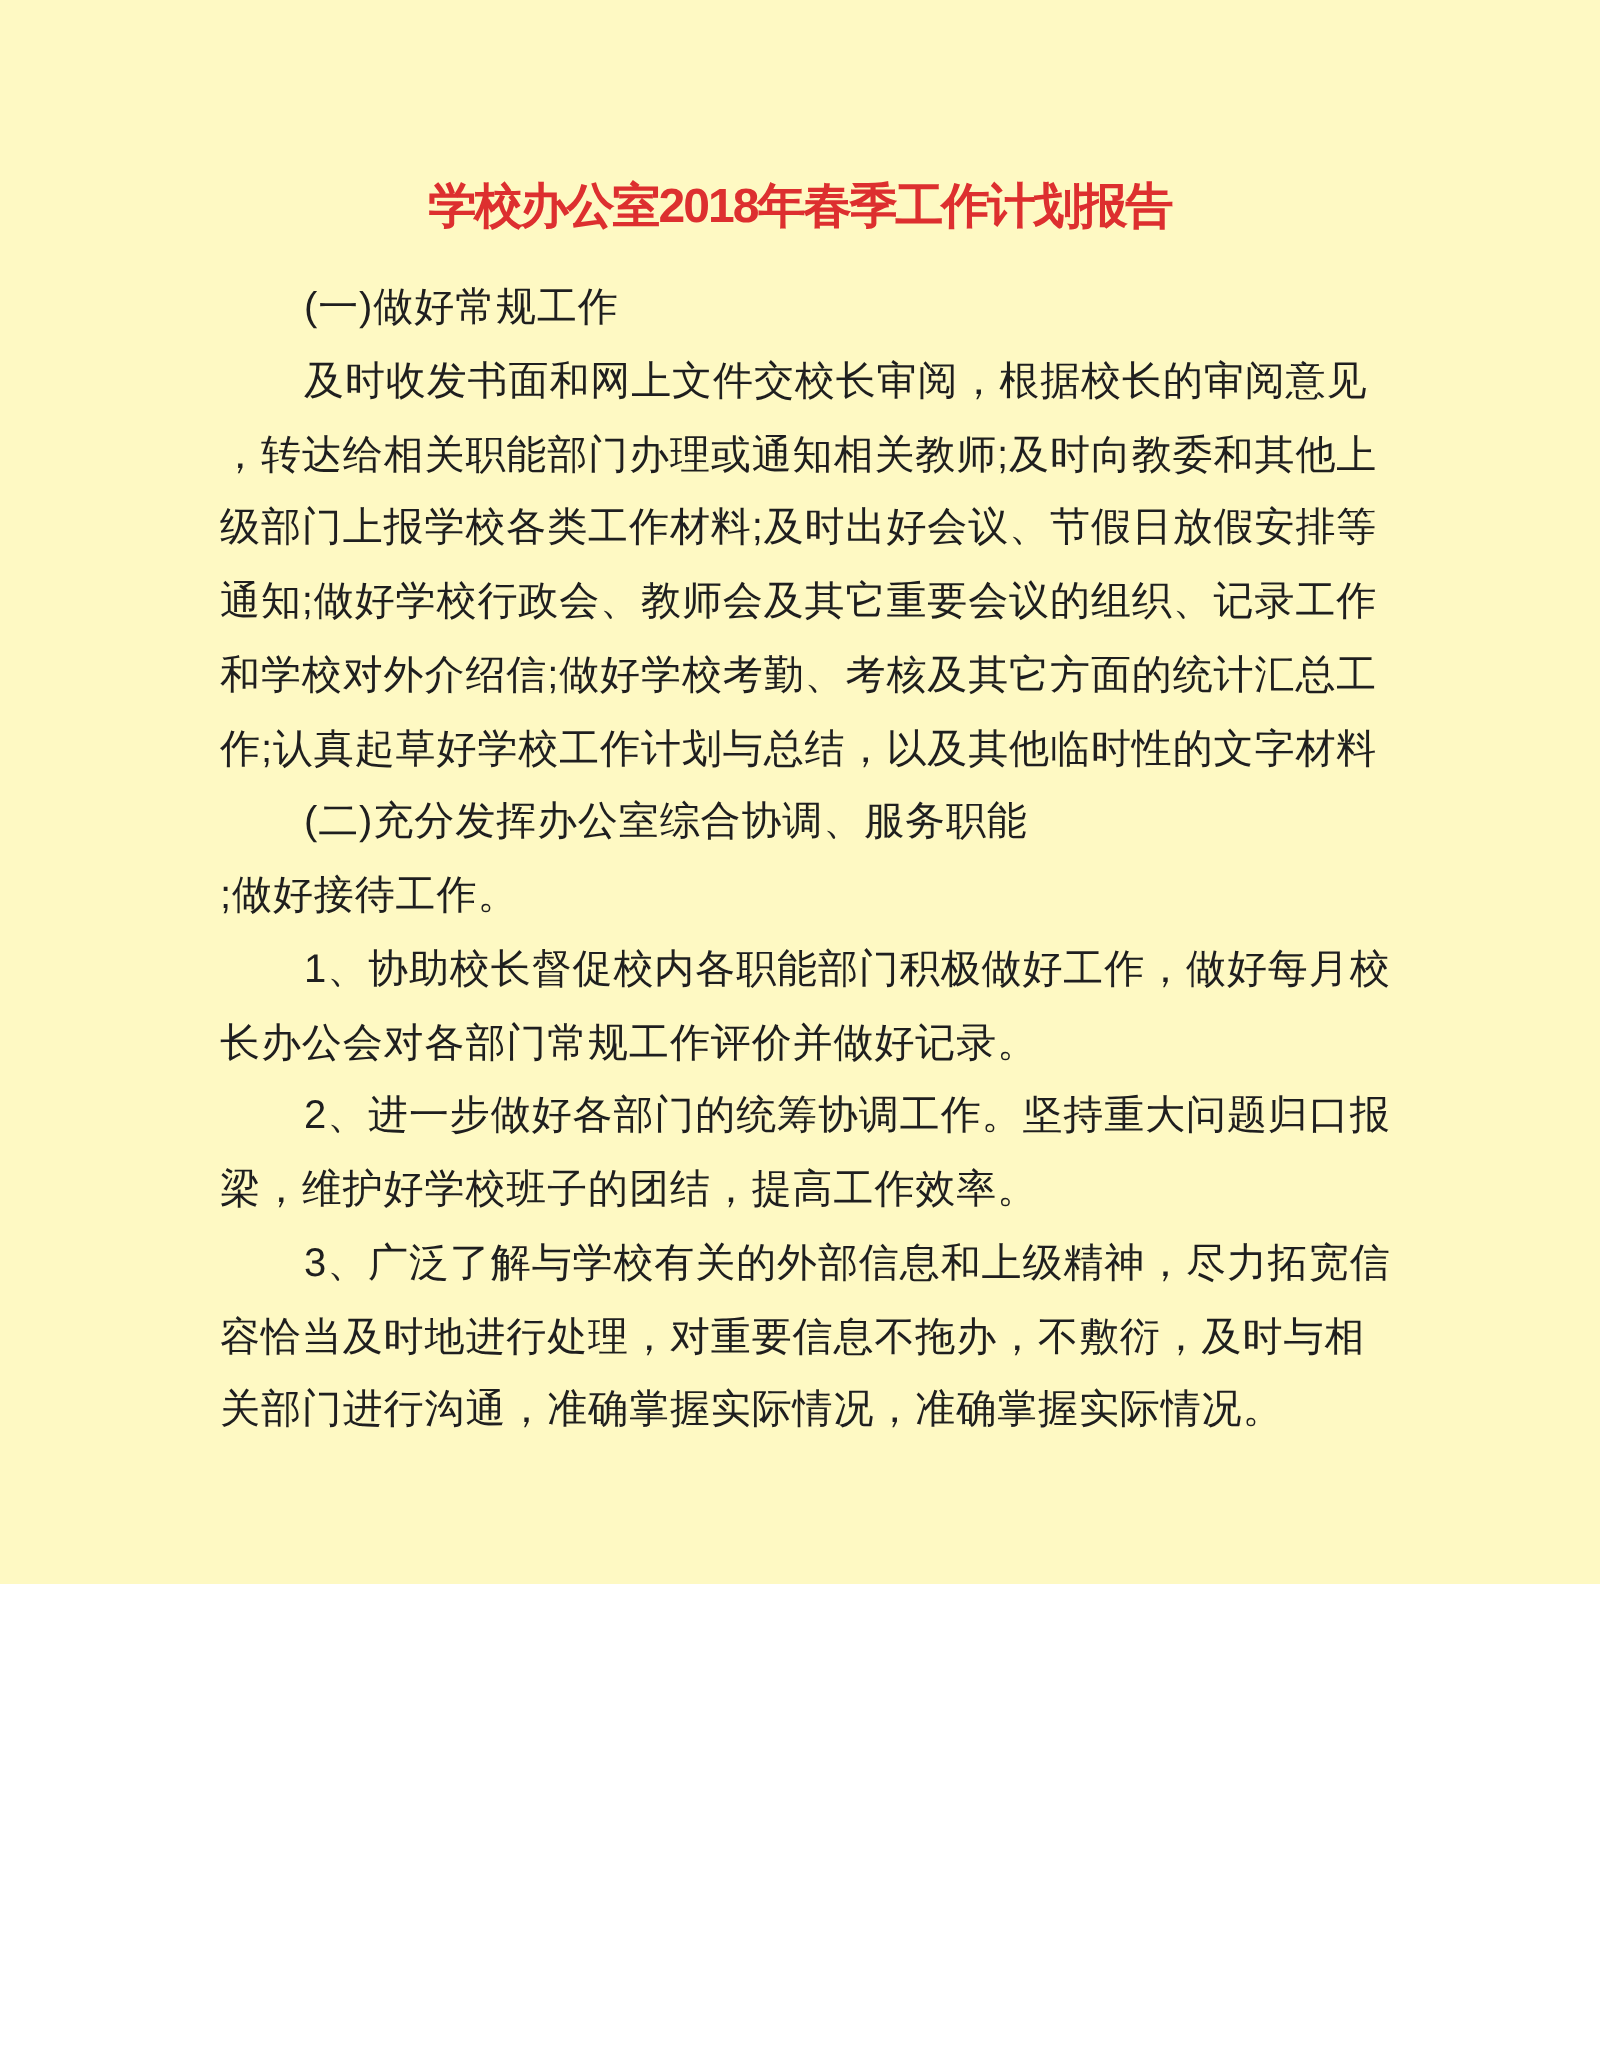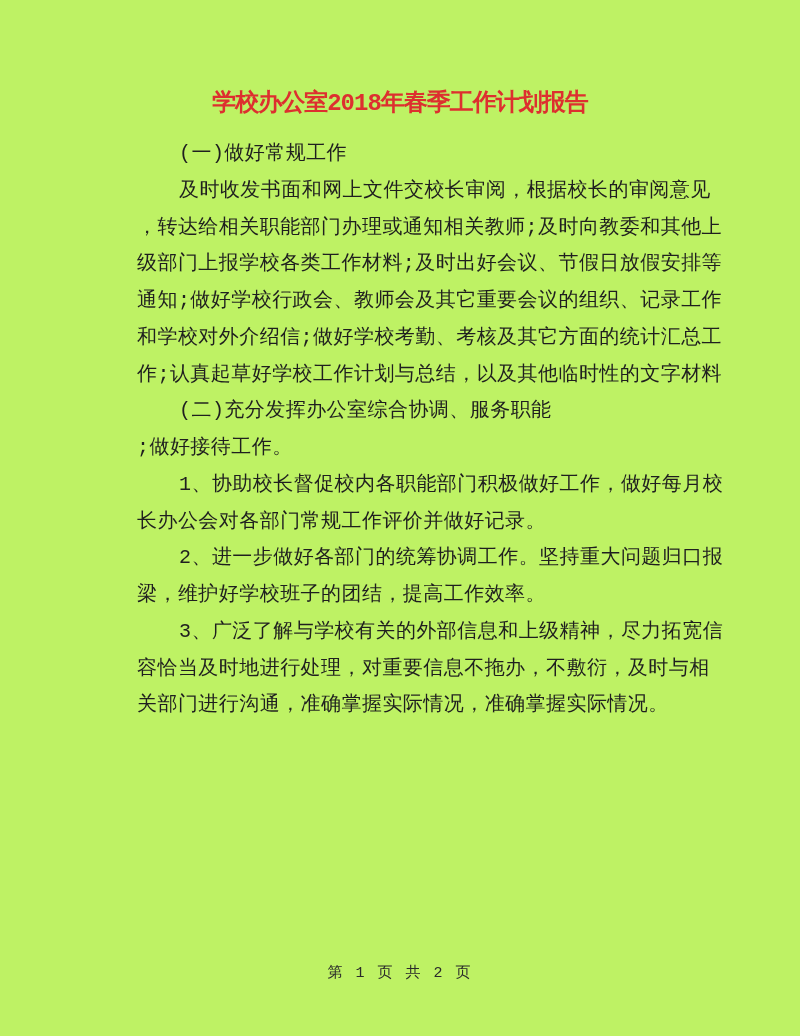--- a/index.html
+++ b/index.html
@@ -3,24 +3,24 @@
 <meta charset="utf-8">
 <style>
   html, body {
     margin: 0;
     padding: 0;
     background: #ffffff;
   }
   .page {
     position: relative;
     width: 800px;
-    height: 1036px;
-    background: #bef264;
+    height: 792px;
+    background: #fef9c3;
     overflow: hidden;
-    font-family: Liberation Mono, monospace;
+    font-family: Liberation Sans, sans-serif;
     color: #1f1f1f;
   }
   .doc-title {
     position: absolute;
     top: 88px;
     left: 0;
     width: 800px;
     margin: 0;
     text-align: center;
     font-size: 24px;
@@ -33,21 +33,20 @@
     position: absolute;
     top: 136px;
     left: 110px;
     width: 584px;
   }
   .doc-body .line {
     font-size: 20px;
     line-height: 36.75px;
     letter-spacing: 0.45px;
     white-space: nowrap;
-    margin-left: 27px;
   }
   .doc-body .line.indent {
     text-indent: 42px;
   }
   .doc-footer {
     position: absolute;
     top: 963px;
     left: 0;
     width: 800px;
     text-align: center;

